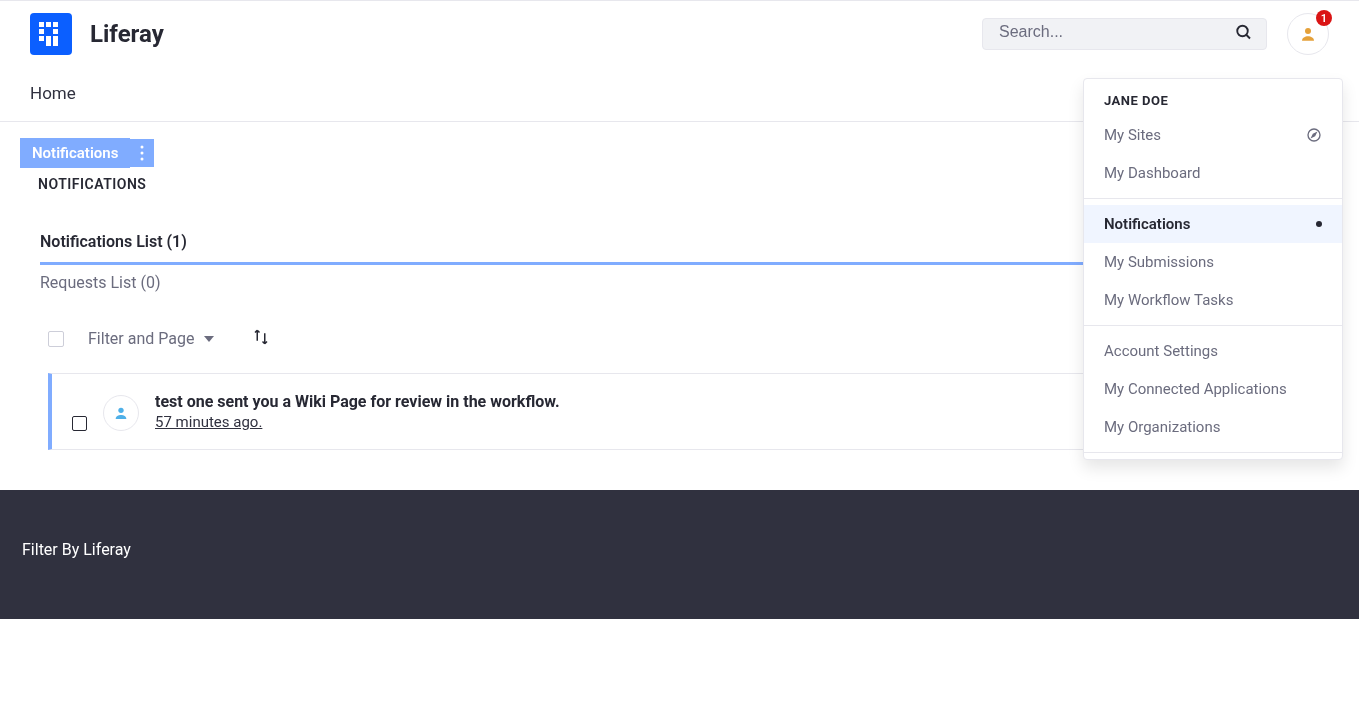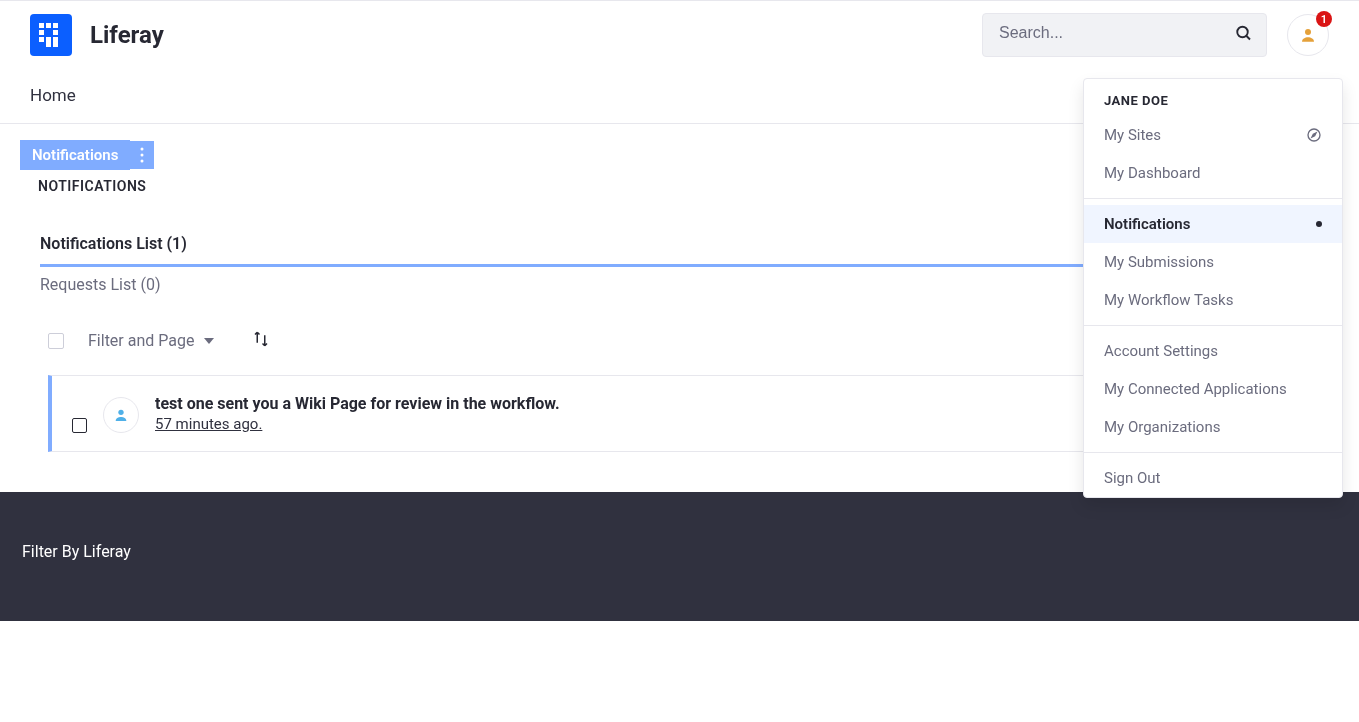--- a/index.html
+++ b/index.html
@@ -5,21 +5,21 @@
   * { box-sizing: border-box; margin: 0; padding: 0; }
   body { font-family: -apple-system, BlinkMacSystemFont, "Segoe UI", Roboto, sans-serif; color: #272833; background: #fff; }
   
   .topbar { display: flex; align-items: center; padding: 12px 30px; border-top: 1px solid #e7e7ed; border-bottom: 0; }
   .logo-box { width: 42px; height: 42px; background: #0b5fff; border-radius: 4px; display: flex; align-items: center; justify-content: center; margin-right: 18px; }
   .logo-grid { width: 24px; height: 24px; position: relative; }
   .logo-grid span { position: absolute; background: #fff; width: 5px; height: 5px; }
   .brand { font-size: 24px; font-weight: 700; color: #272833; flex: 1; }
   
   .search-wrap { position: relative; margin-right: 20px; }
-  .search-input { width: 285px; height: 44px; background: #f1f2f5; border: 1px solid #e7e7ed; border-radius: 4px; padding: 0 44px 4px 16px; font-size: 16px; color: #6b6c7e; }
+  .search-input { width: 285px; height: 32px; background: #f1f2f5; border: 1px solid #e7e7ed; border-radius: 4px; padding: 0 44px 4px 16px; font-size: 16px; color: #6b6c7e; }
   .search-input::placeholder { color: #6b6c7e; }
   .search-btn { position: absolute; right: 8px; top: 50%; transform: translateY(-50%); background: none; border: none; cursor: pointer; padding: 6px; }
   
   .avatar-wrap { position: relative; }
   .avatar { width: 42px; height: 42px; border: 1px solid #e7e7ed; border-radius: 50%; display: flex; align-items: center; justify-content: center; cursor: pointer; background: #fff; }
   .badge { position: absolute; top: -3px; right: -3px; background: #da1414; color: #fff; font-size: 11px; font-weight: 600; width: 16px; height: 16px; border-radius: 50%; display: flex; align-items: center; justify-content: center; }
   
   .navrow { padding: 16px 30px 18px; border-bottom: 1px solid #e7e7ed; }
   .navlink { color: #30313f; font-size: 17px; text-decoration: none; }
   
@@ -167,14 +167,13 @@
     <span>Notifications</span>
     <span class="dd-dot"></span>
   </div>
   <div class="dd-item">My Submissions</div>
   <div class="dd-item">My Workflow Tasks</div>
   <div class="dd-sep"></div>
   <div class="dd-item">Account Settings</div>
   <div class="dd-item">My Connected Applications</div>
   <div class="dd-item">My Organizations</div>
   <div class="dd-sep"></div>
-  <div class="dd-item">Sign Out</div>
 </div>
 
 </body></html>

